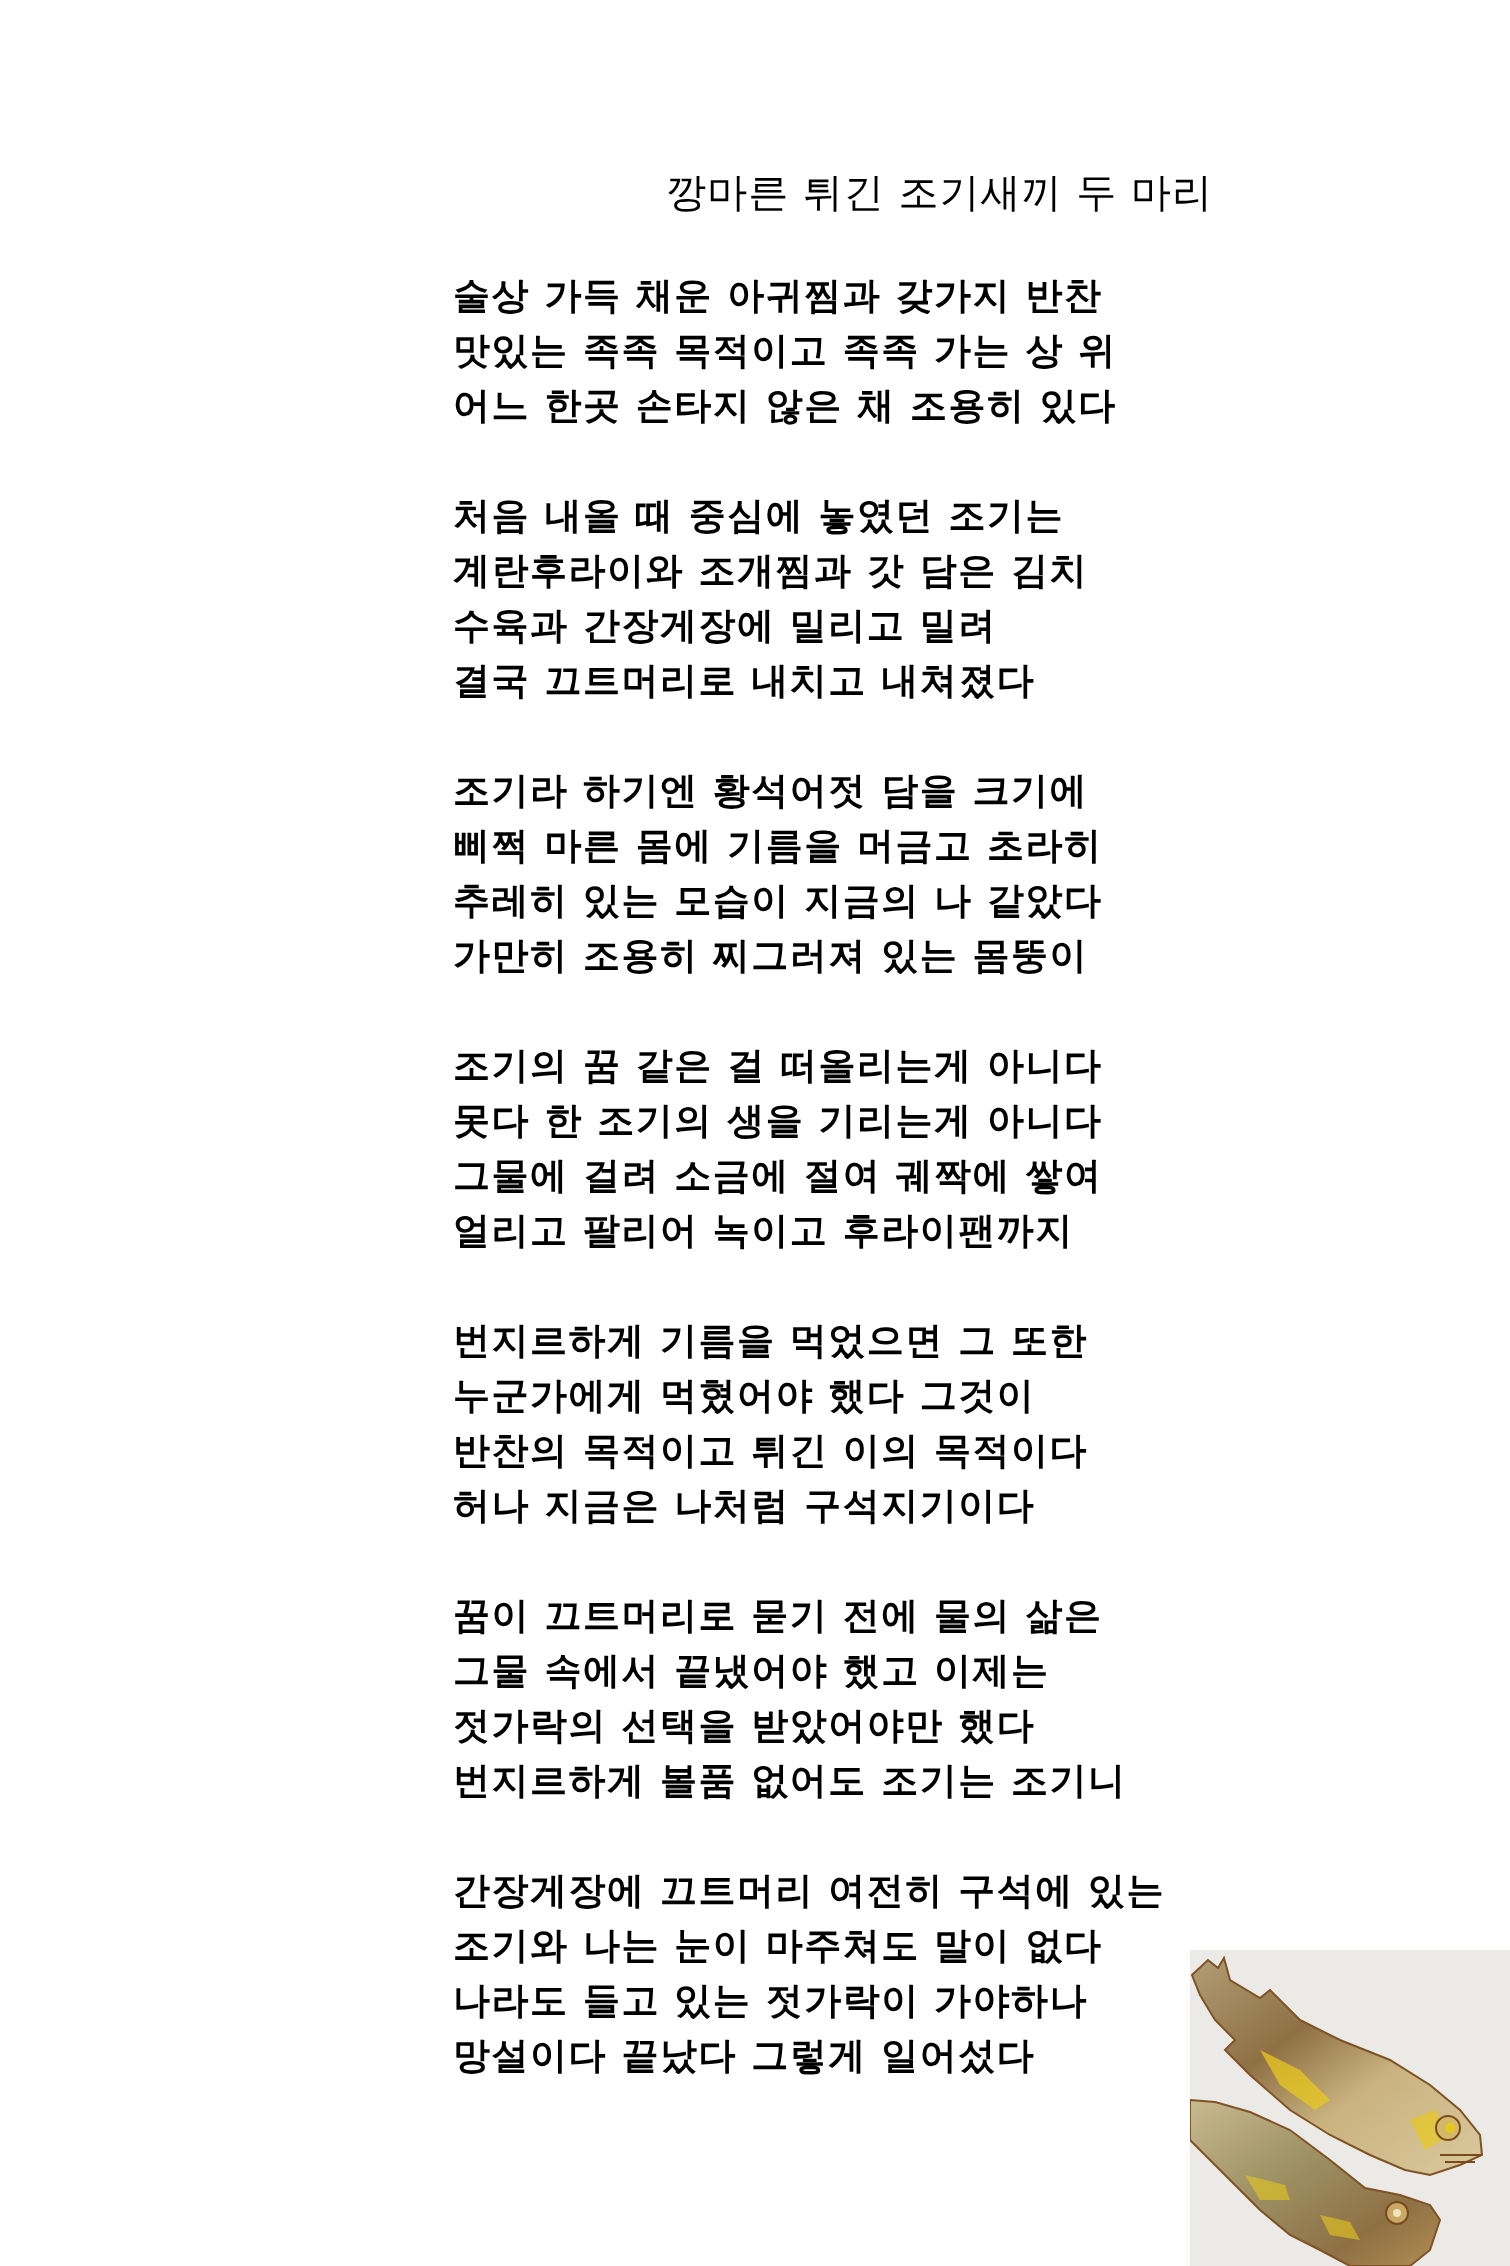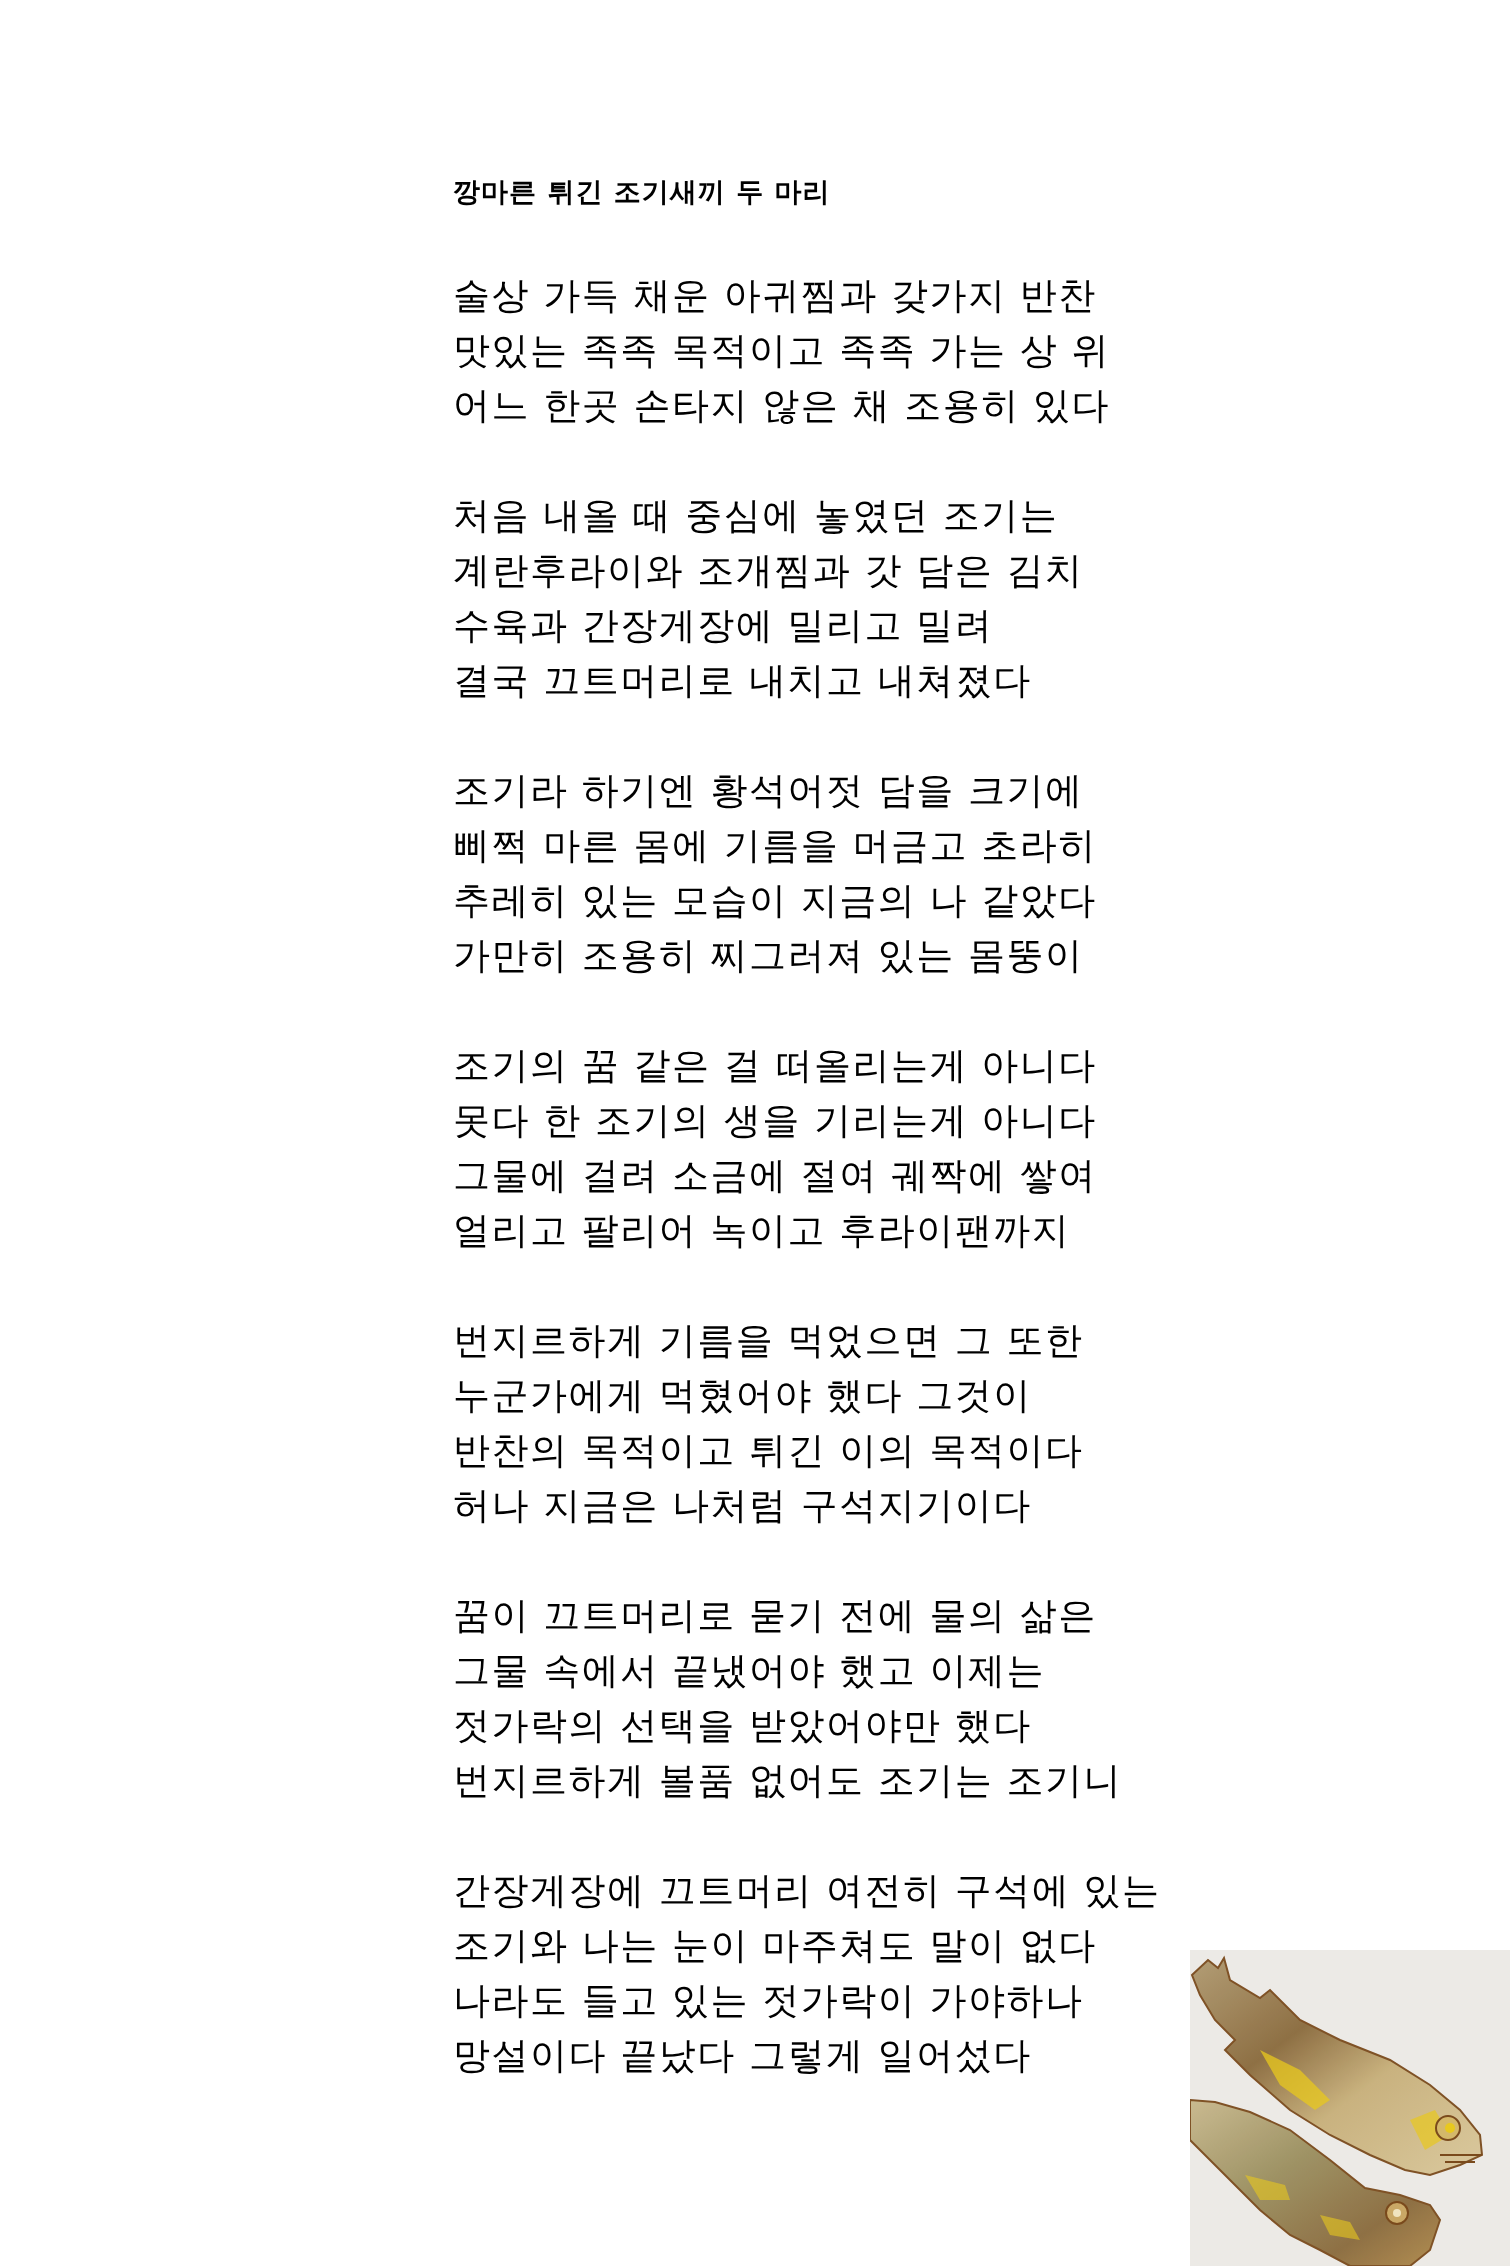--- a/index.html
+++ b/index.html
@@ -15,33 +15,34 @@
       font-family: "DejaVu Sans", "Liberation Sans", sans-serif;
       color: #000000;
     }
     .poem {
       position: absolute;
       left: 453px;
       top: 160px;
       width: 760px;
     }
     .poem-title {
-      font-size: 27px;
-      font-weight: bold;
+      font-size: 40px;
+      font-weight: normal;
       line-height: 64px;
       margin: 0 0 44px 0;
       letter-spacing: 1px;
       white-space: nowrap;
+      text-align: right;
     }
     .stanza {
       margin: 0 0 55px 0;
     }
     .line {
       font-size: 37px;
-      font-weight: normal;
+      font-weight: bold;
       line-height: 55px;
       height: 55px;
       white-space: nowrap;
       letter-spacing: 1.5px;
     }
     .illustration {
       position: absolute;
       left: 1190px;
       top: 1950px;
       width: 320px;

